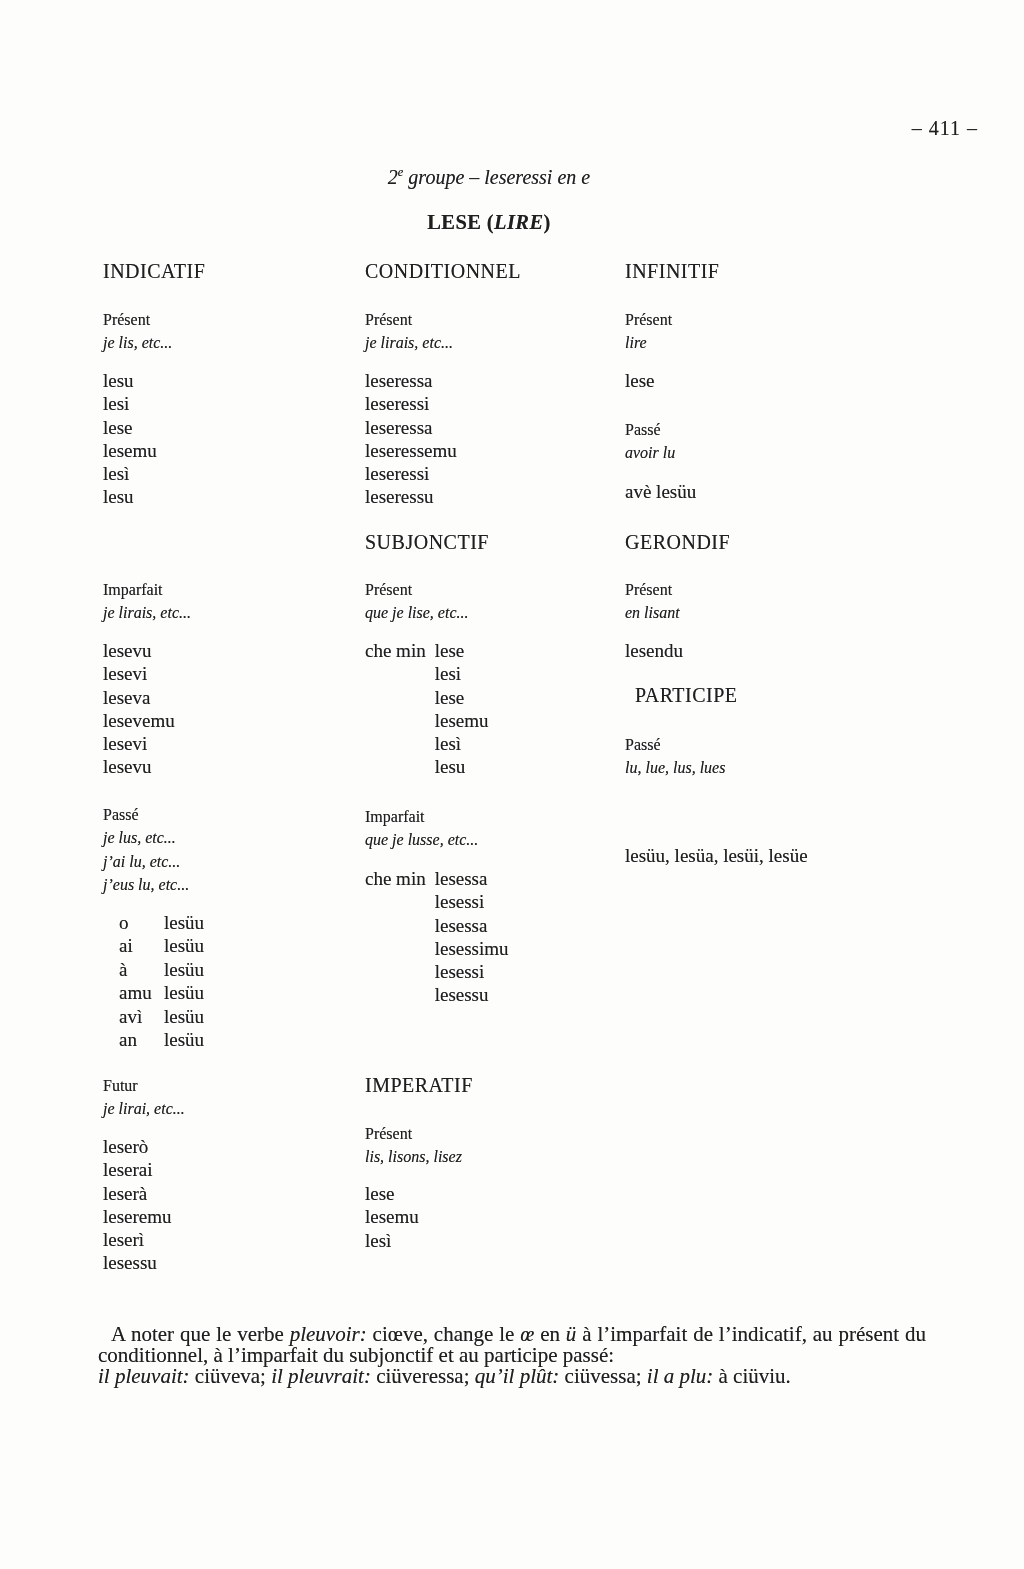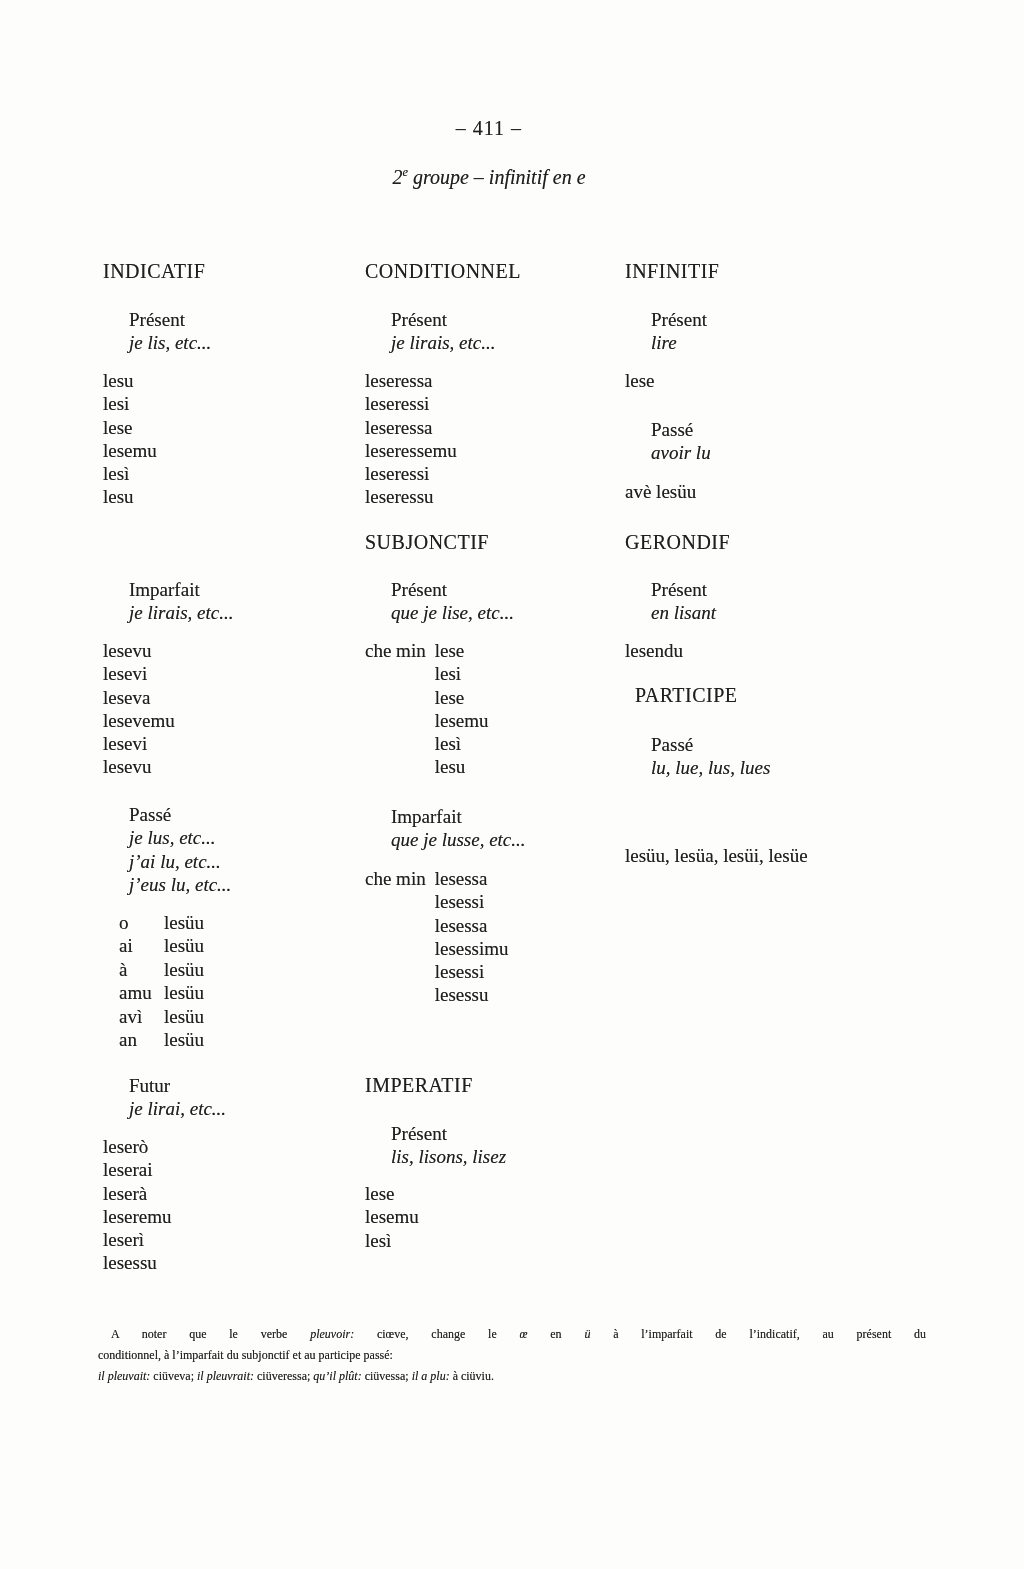--- a/index.html
+++ b/index.html
@@ -6,45 +6,46 @@
   body{
     width:1024px;height:1569px;position:relative;
     background:#ffffff;
     font-family:"Liberation Serif","DejaVu Serif",serif;
     color:#1f1f1f;
   }
   .page{position:absolute;left:0;top:0;width:1024px;height:1569px;background:#fdfdfc;overflow:hidden;}
   .abs{position:absolute;}
   .txt{text-shadow:0 0 0.5px rgba(30,30,30,0.55);}
   .center{left:0;width:978px;text-align:center;}
-  .pageno{font-size:20px;letter-spacing:1px;}
+  .pageno{font-size:20px;letter-spacing:1px;text-align:right;}
   .groupline{font-size:20px;font-style:italic;}
   .groupline sup{font-size:0.62em;line-height:0;}
   .title{font-size:20.5px;font-weight:700;letter-spacing:0.4px;}
   .hdr{font-size:20px;letter-spacing:0.5px;white-space:nowrap;}
-  .lblblk{font-size:19px;line-height:23.3px;white-space:nowrap;margin-left:26px;}
+  .lblblk{font-size:16px;line-height:23.3px;white-space:nowrap;}
   .it{font-style:italic;}
   .list{font-size:19px;line-height:23.3px;white-space:nowrap;}
   .list>div{white-space:nowrap;}
   .auxlist{font-size:19px;line-height:23.4px;white-space:nowrap;margin-left:16px;}
   .auxrow .aux{display:inline-block;width:45px;}
   .subjwrap{display:flex;align-items:flex-start;font-size:19px;line-height:23.3px;}
   .subjwrap .prefix{margin-right:9px;white-space:nowrap;}
-  .footnote{left:98px;top:1324px;width:828px;font-size:12px;line-height:20.8px;}
+  .footnote{left:98px;top:1324px;width:828px;font-size:21px;line-height:20.8px;}
   .fline1{padding-left:13px;text-align:justify;text-align-last:justify;}
 </style>
 </head>
 <body>
 
 <div class="page txt">
 
   <div class="abs center pageno" style="top:117px">– 411 –</div>
 
-  <div class="abs center groupline" style="top:166px"><span>2</span><sup>e</sup><span> groupe – infinitif en e</span></div>
-
+  <div class="abs center groupline" style="top:166px"><span>2</span><sup>e</sup><span> groupe – leseressi en e</span></div>
+
+  <div class="abs center title" style="top:211px"><span>LESE</span><span> (</span><span class="it">LIRE</span><span>)</span></div>
 
   <div class="abs hdr" style="left:103px;top:260px">INDICATIF</div>
 
   <div class="abs lblblk" style="left:103px;top:308px">
     <div>Présent</div>
     <div class="it">je lis, etc...</div>
   </div>
   <div class="abs list" style="left:103px;top:369px">
       <div>lesu</div>
       <div>lesi</div>

